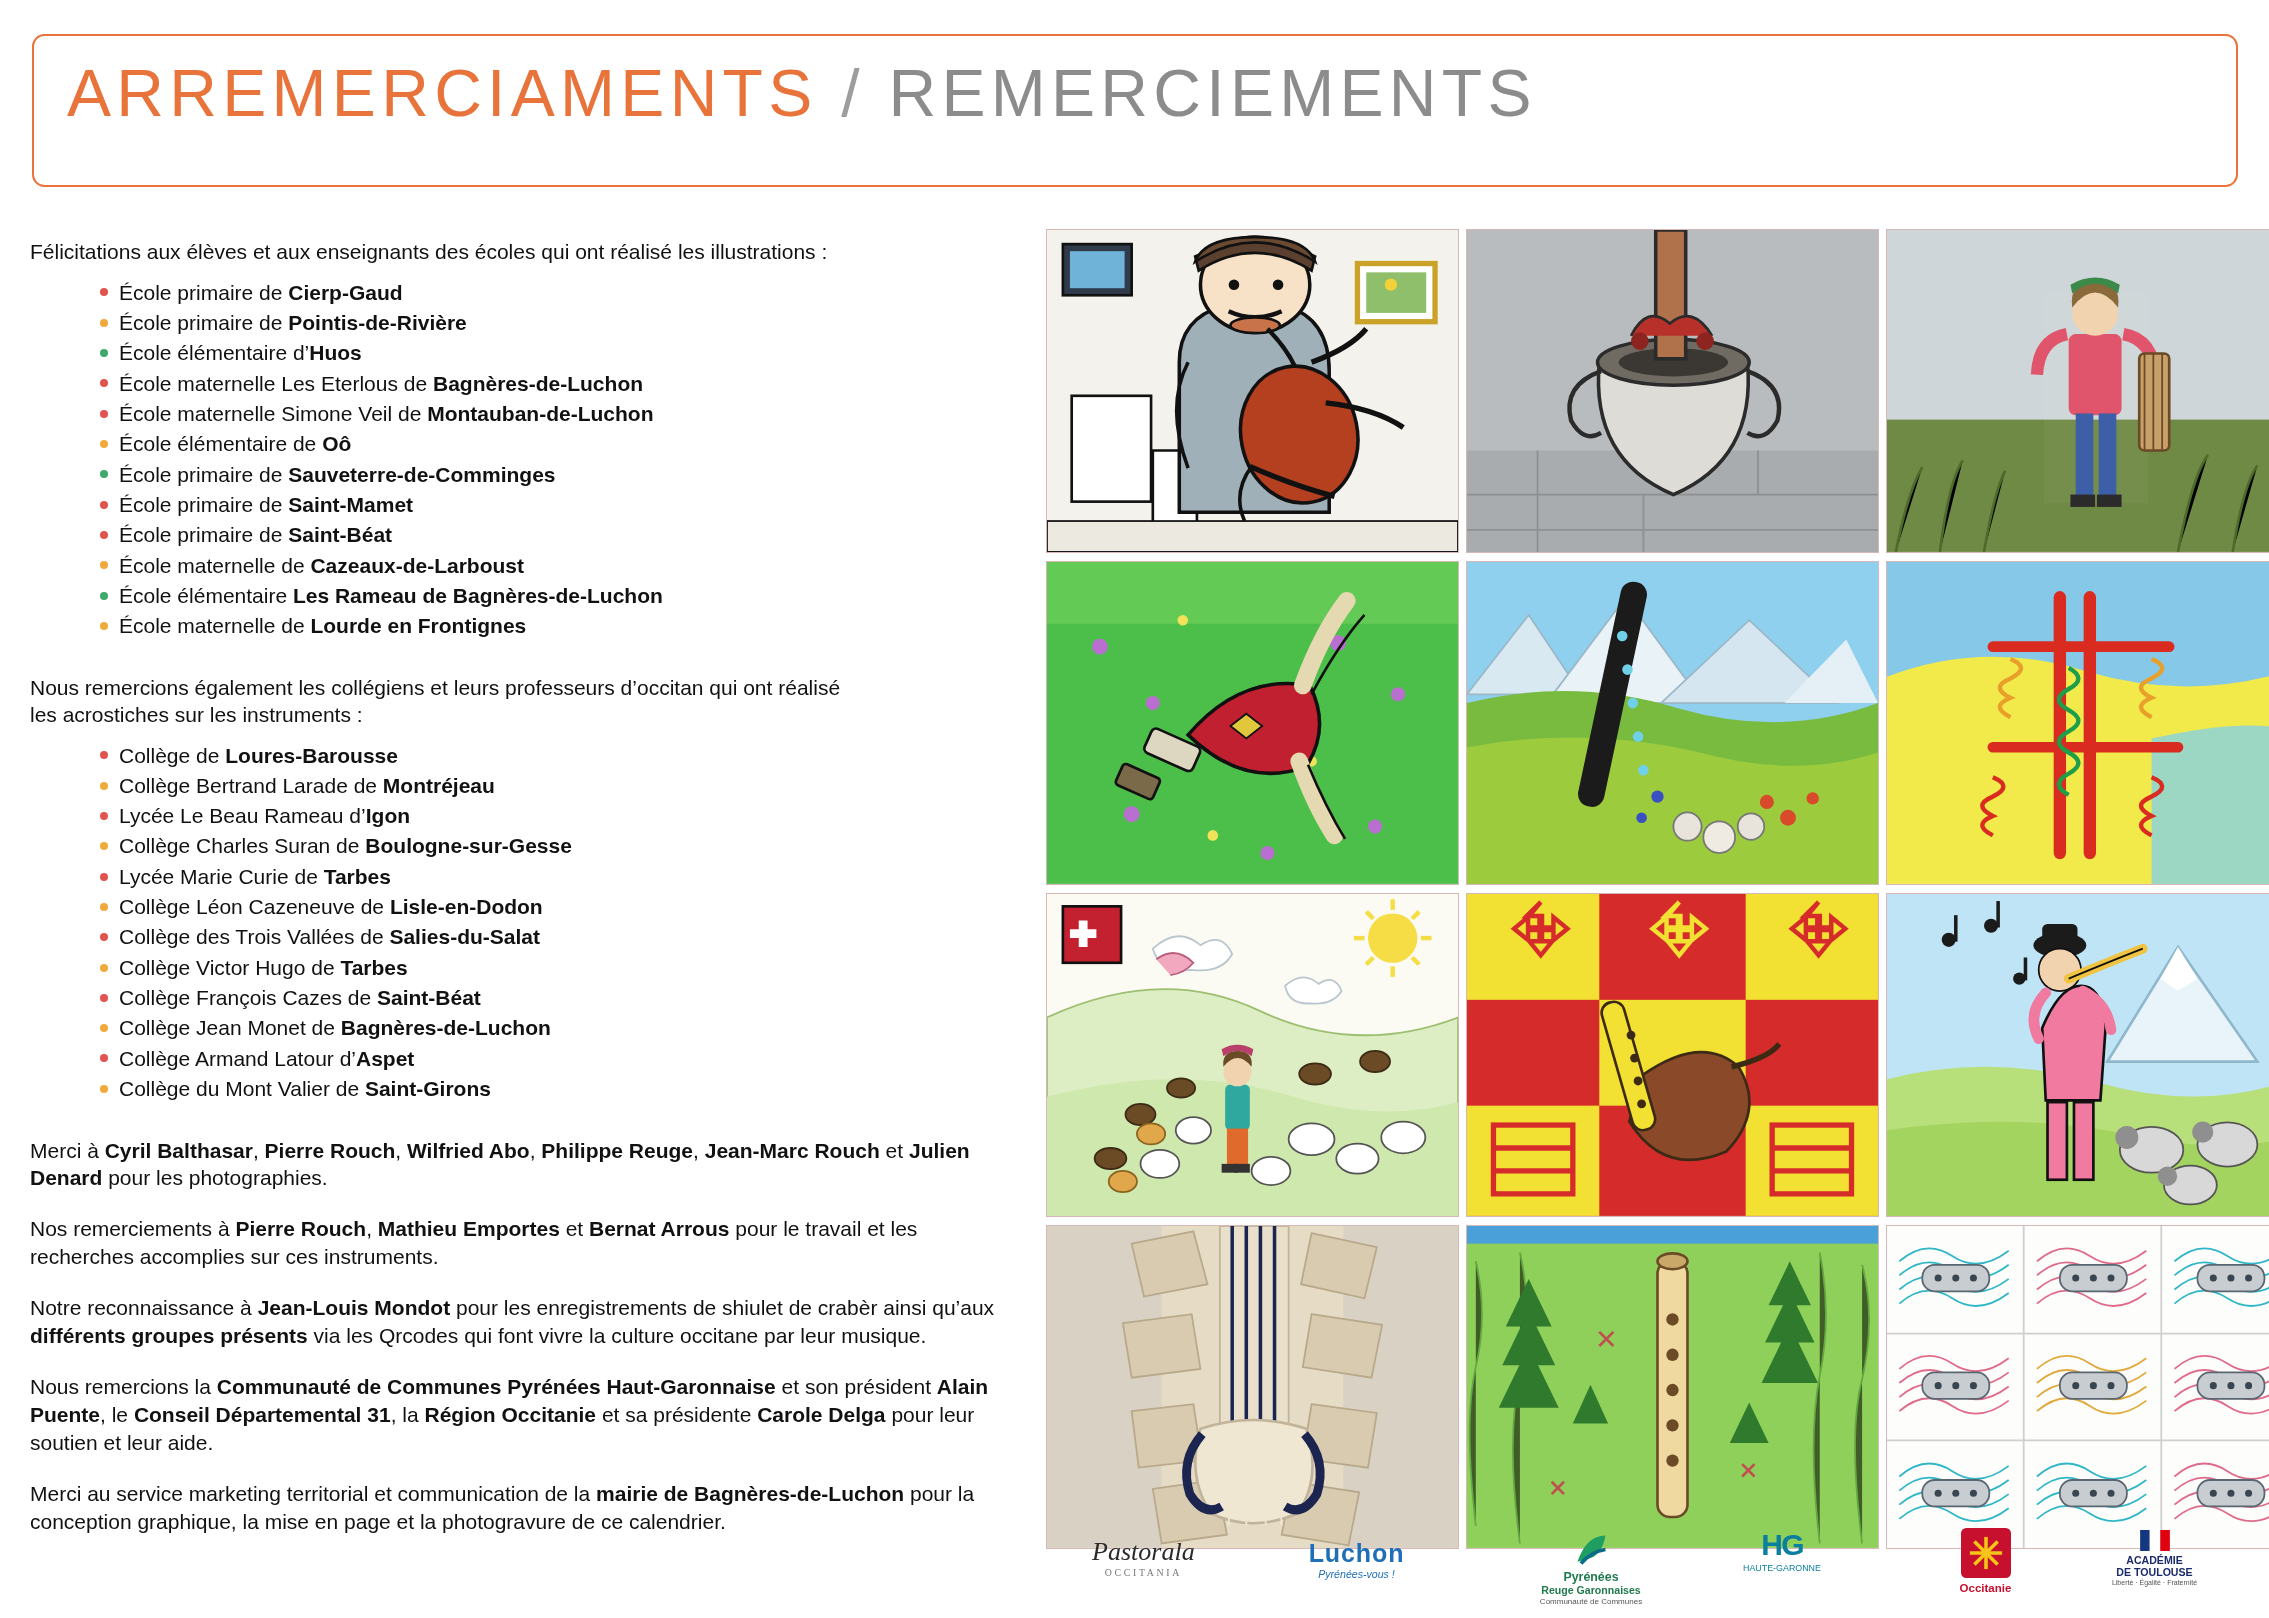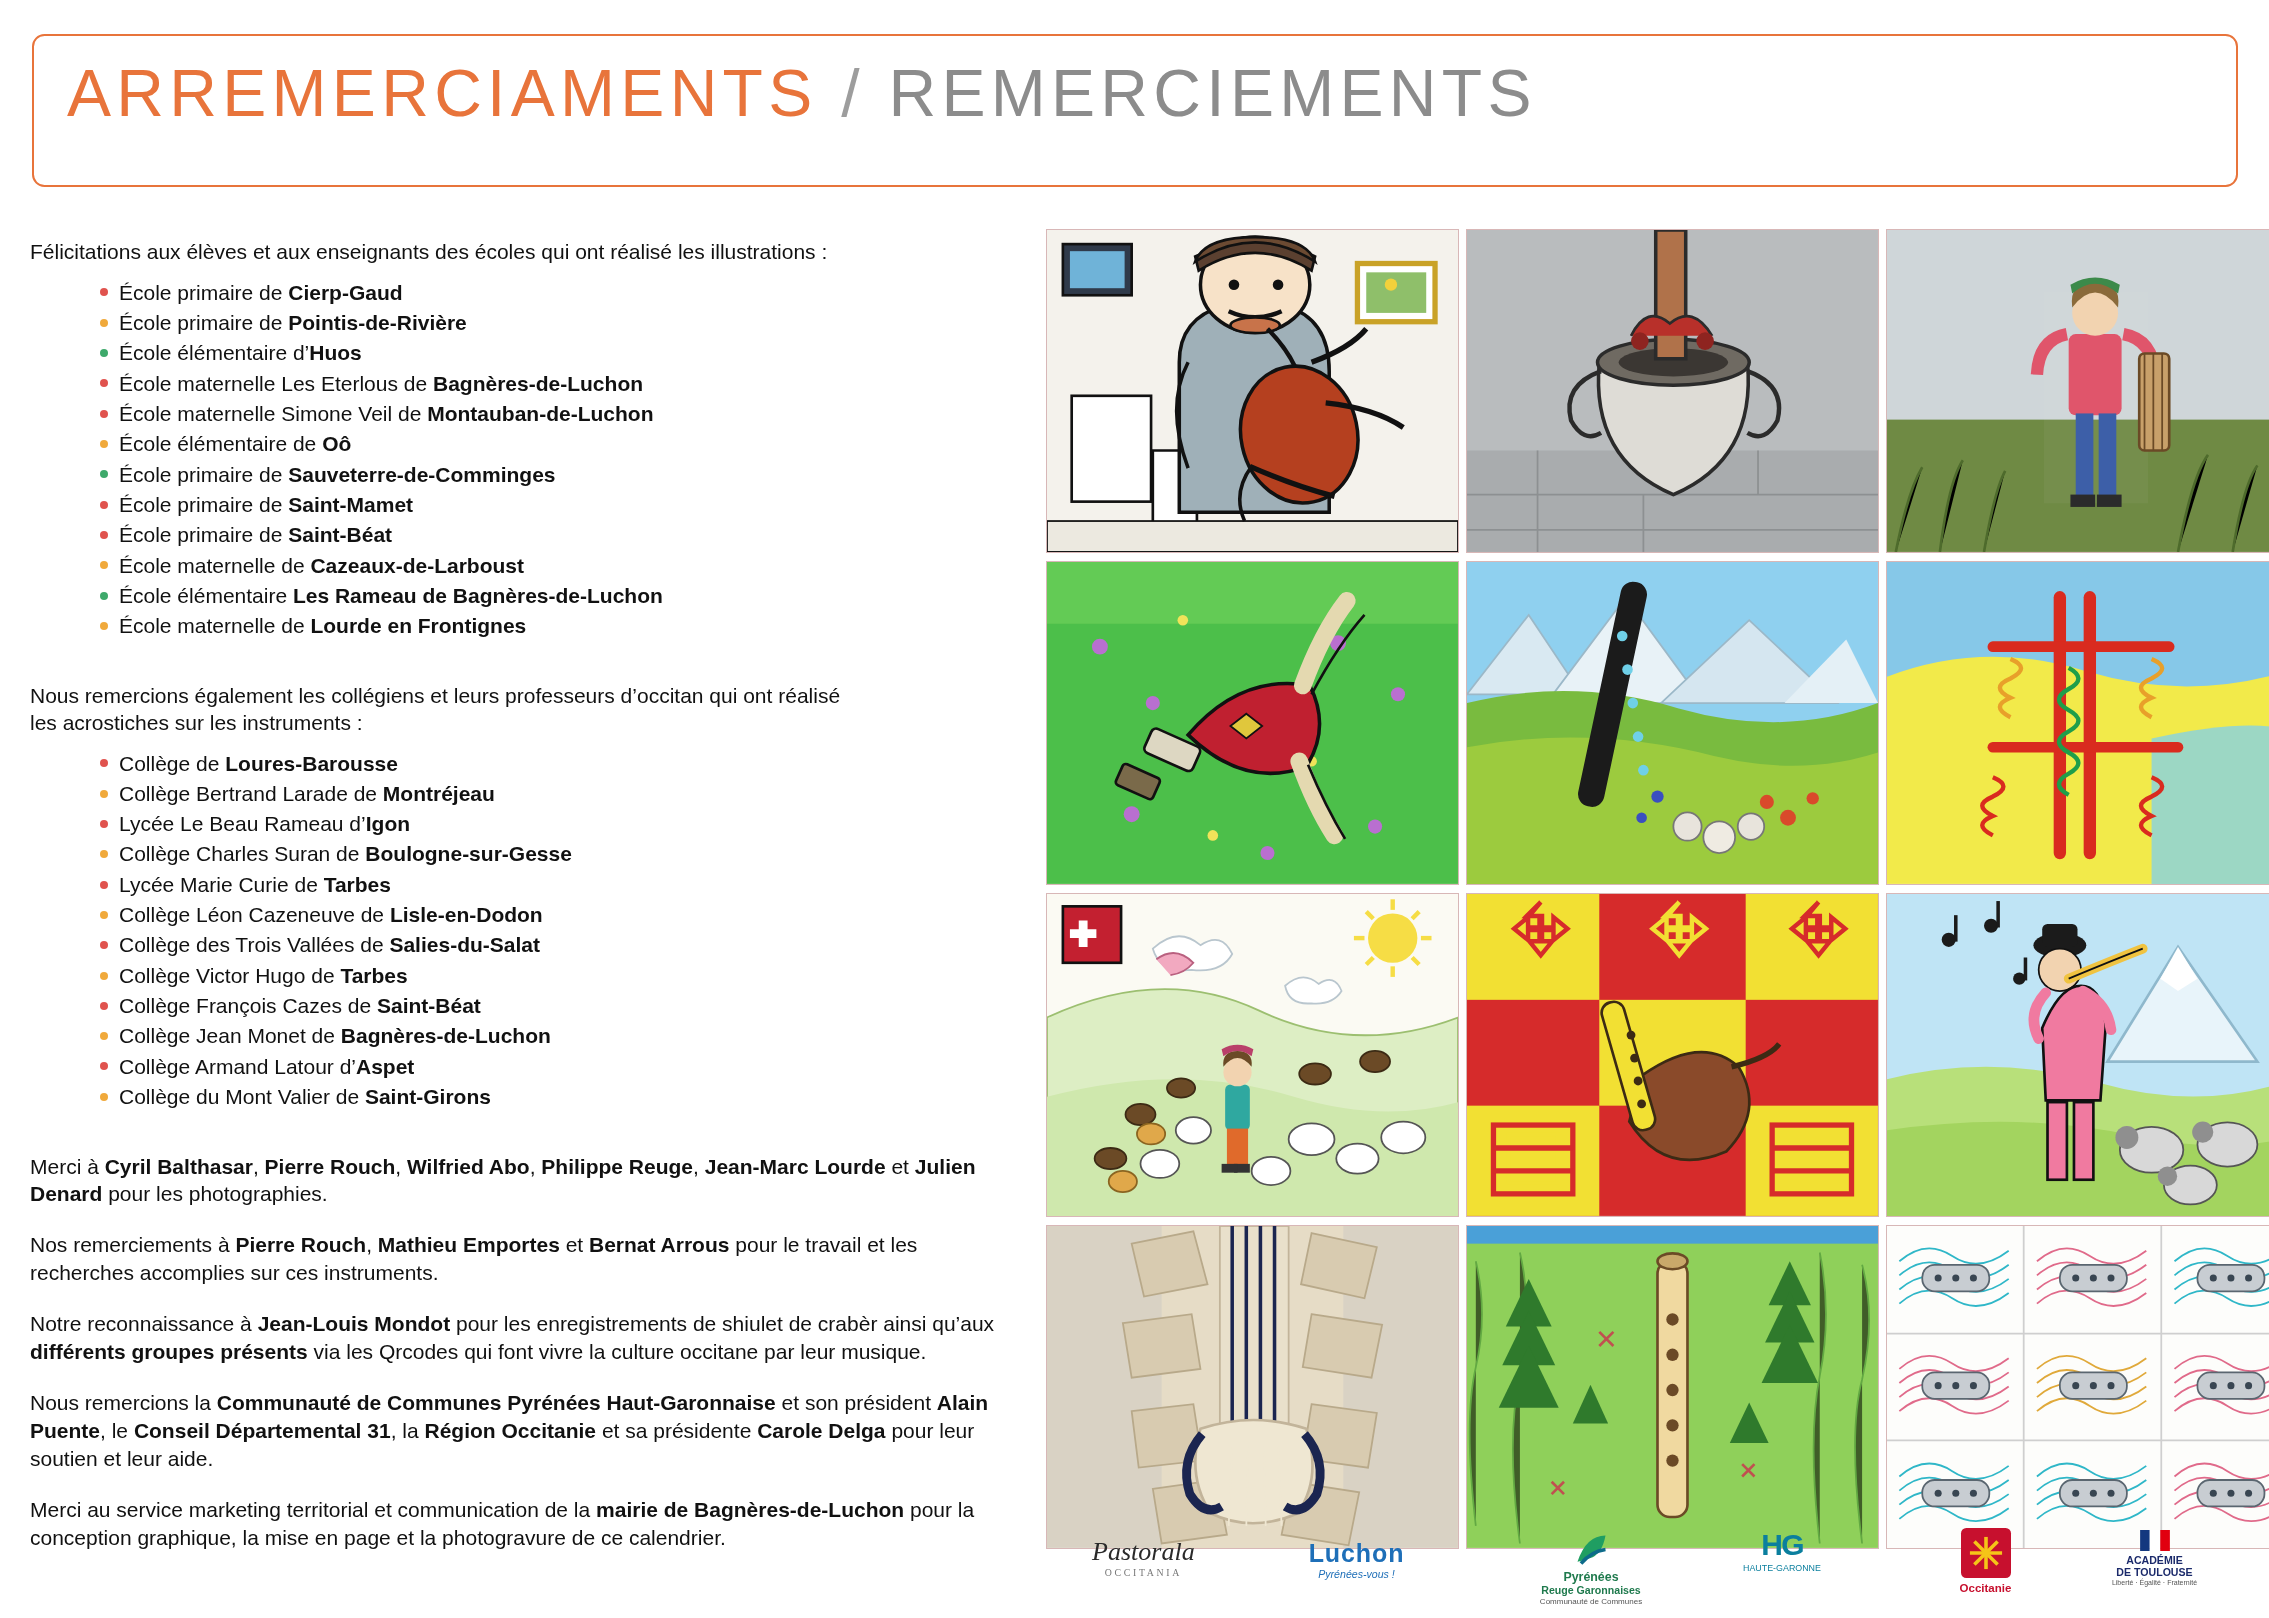--- a/index.html
+++ b/index.html
@@ -70,21 +70,21 @@
     position: absolute;
     left: -19.5px;
     top: 10.6px;
     width: 8px;
     height: 8px;
     border-radius: 50%;
     background: var(--bullet, #e0534e);
   }
   .b { font-weight: bold; }
 
-  .para-block { margin-top: 40px; }
+  .para-block { margin-top: 32px; }
   .para {
     font-size: 21px;
     line-height: 1.33;
     margin: 0 0 23px 0;
     color: #111;
   }
 
   
   .grid {
     position: absolute;
@@ -185,21 +185,21 @@
       <li style="--bullet: #f0a93b;"><span>Collège Léon Cazeneuve de </span><span class="b">Lisle-en-Dodon</span></li>
       <li style="--bullet: #e0534e;"><span>Collège des Trois Vallées de </span><span class="b">Salies-du-Salat</span></li>
       <li style="--bullet: #f0a93b;"><span>Collège Victor Hugo de </span><span class="b">Tarbes</span></li>
       <li style="--bullet: #e0534e;"><span>Collège François Cazes de </span><span class="b">Saint-Béat</span></li>
       <li style="--bullet: #f0a93b;"><span>Collège Jean Monet de </span><span class="b">Bagnères-de-Luchon</span></li>
       <li style="--bullet: #e0534e;"><span>Collège Armand Latour d’</span><span class="b">Aspet</span></li>
       <li style="--bullet: #f0a93b;"><span>Collège du Mont Valier de </span><span class="b">Saint-Girons</span></li>
     </ul>
 
   <div class="para-block" id="paragraphs">
-      <p class="para"><span>Merci à </span><span class="b">Cyril Balthasar</span><span>, </span><span class="b">Pierre Rouch</span><span>, </span><span class="b">Wilfried Abo</span><span>, </span><span class="b">Philippe Reuge</span><span>, </span><span class="b">Jean-Marc Lourde</span><span> et </span><span class="b">Julien Denard</span><span> pour les photographies.</span></p>
+      <p class="para"><span>Merci à </span><span class="b">Cyril Balthasar</span><span>, </span><span class="b">Pierre Rouch</span><span>, </span><span class="b">Wilfried Abo</span><span>, </span><span class="b">Philippe Reuge</span><span>, </span><span class="b">Jean-Marc Rouch</span><span> et </span><span class="b">Julien Denard</span><span> pour les photographies.</span></p>
       <p class="para"><span>Nos remerciements à </span><span class="b">Pierre Rouch</span><span>, </span><span class="b">Mathieu Emportes</span><span> et </span><span class="b">Bernat Arrous</span><span> pour le travail et les recherches accomplies sur ces instruments.</span></p>
       <p class="para"><span>Notre reconnaissance à </span><span class="b">Jean-Louis Mondot</span><span> pour les enregistrements de shiulet de crabèr ainsi qu’aux </span><span class="b">différents groupes présents</span><span> via les Qrcodes qui font vivre la culture occitane par leur musique.</span></p>
       <p class="para"><span>Nous remercions la </span><span class="b">Communauté de Communes Pyrénées Haut-Garonnaise</span><span> et son président </span><span class="b">Alain Puente</span><span>, le </span><span class="b">Conseil Départemental 31</span><span>, la </span><span class="b">Région Occitanie</span><span> et sa présidente </span><span class="b">Carole Delga</span><span> pour leur soutien et leur aide.</span></p>
       <p class="para"><span>Merci au service marketing territorial et communication de la </span><span class="b">mairie de Bagnères-de-Luchon</span><span> pour la conception graphique, la mise en page et la photogravure de ce calendrier.</span></p>
     </div>
 </div>
 
 <div class="grid">
 
   <div class="cell" title="Joueur de cornemuse (bohà) dessiné aux feutres">

